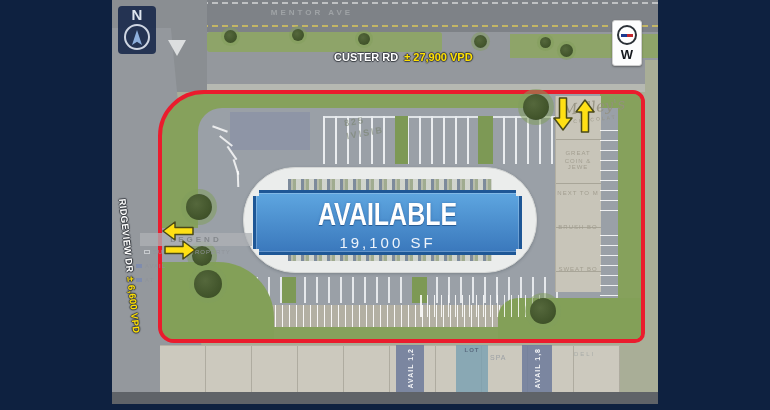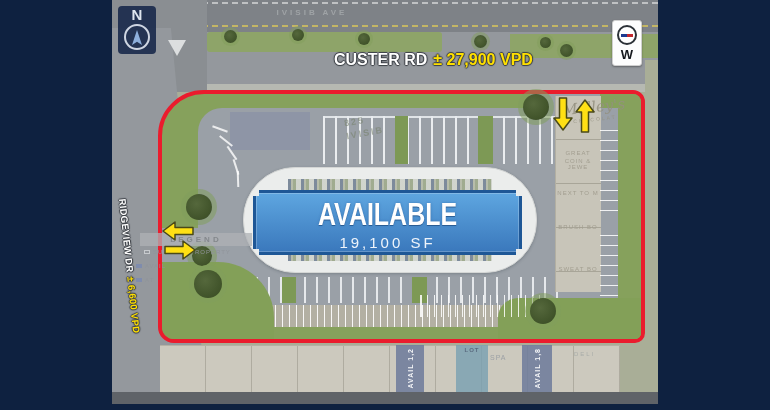--- a/index.html
+++ b/index.html
@@ -18,21 +18,21 @@
   .intersection{left:0;top:0;width:95px;height:92px;background:#8a8e92;z-index:1;}
   .verge{background:#8ea469;z-index:1;}
   .v1{left:95px;top:32px;width:235px;height:20px;border-radius:3px;}
   .v2{left:398px;top:34px;width:148px;height:24px;}
   .ridge-shoulder{left:0;top:28px;width:30px;height:376px;background:#a8ad96;clip-path:polygon(0 0,55% 0,100% 100%,0 100%);z-index:1;}
   .ridge-road{left:0;top:28px;width:95px;height:376px;background:#94989d;clip-path:polygon(0 0,62% 0,100% 100%,0 100%);z-index:1;}
   .yield{left:56px;top:40px;width:0;height:0;border-left:9px solid transparent;border-right:9px solid transparent;border-top:16px solid #dcdedf;z-index:2;}
   .olive-col{left:533px;top:60px;width:13px;height:344px;background:#a9ae97;z-index:1;}
 
   
-  .custer-label{left:222px;top:51px;white-space:nowrap;font-size:16px;font-weight:bold;z-index:7;
+  .custer-label{left:222px;top:51px;white-space:nowrap;font-size:11px;font-weight:bold;z-index:7;
     text-shadow:-1px 0 1px #3a3e44,1px 0 1px #3a3e44,0 1px 1px #3a3e44,0 -1px 1px #3a3e44;}
   .custer-label .w{color:#ffffff;}
   .custer-label .y{color:#ffe000;margin-left:6px;}
   .ridge-label{left:16px;top:198px;transform-origin:0 0;transform:rotate(84deg);white-space:nowrap;
     font-size:9.5px;font-weight:bold;letter-spacing:.3px;z-index:7;
     text-shadow:-1px 0 1px #3a3e44,1px 0 1px #3a3e44,0 1px 1px #3a3e44,0 -1px 1px #3a3e44;}
   .ridge-label .w{color:#fff;}
   .ridge-label .y{color:#ffe000;margin-left:4px;}
 
   
@@ -141,21 +141,21 @@
     <div class="abs mentor-dash2"></div>
     <div class="abs road-custer"></div>
     <div class="abs sidewalk"></div>
     <div class="abs intersection"></div>
     <div class="abs verge v1"></div>
     <div class="abs verge v2"></div>
     <div class="abs ridge-shoulder"></div>
     <div class="abs ridge-road"></div>
     <div class="abs yield"></div>
     <div class="abs olive-col"></div>
-    <div class="abs mentor-label">IVISIB AVE</div>
+    <div class="abs mentor-label">MENTOR AVE</div>
 
     <div class="abs outline">
       <div class="abs parking"></div>
       <div class="abs bluepatch"></div>
       <div class="abs drive-tr"></div>
       <div class="abs drive-w"></div>
       <div class="abs rowA"></div>
       <div class="abs islA1"></div>
       <div class="abs islA2"></div>
       <div class="abs rowB"></div>

